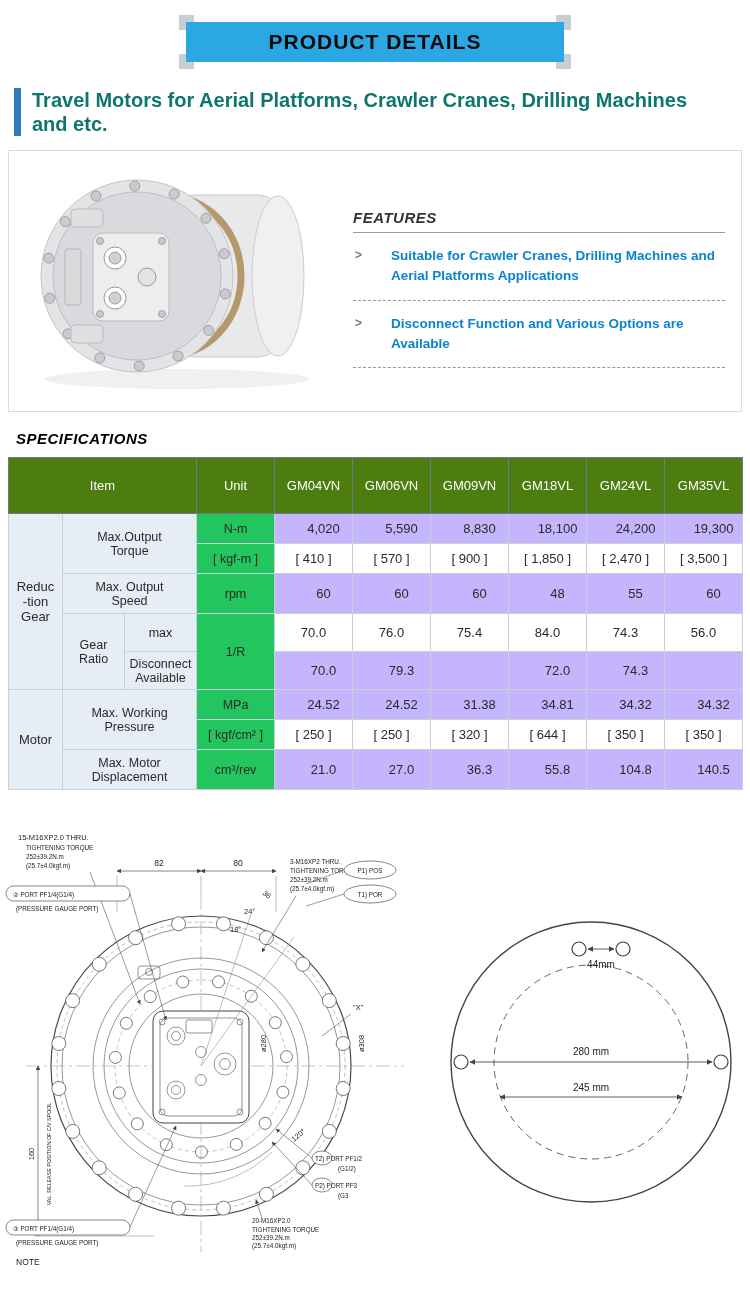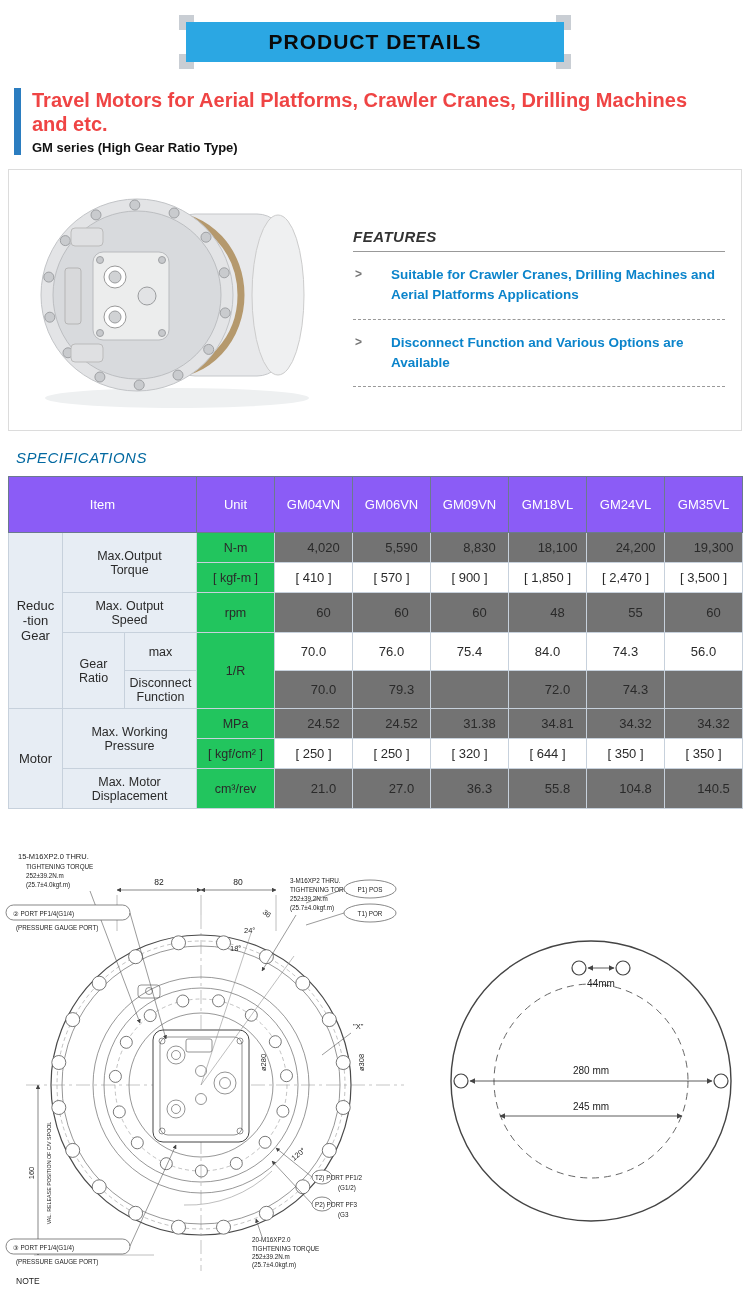--- a/index.html
+++ b/index.html
@@ -11,45 +11,45 @@
   .corner { position:absolute; width:15px; height:15px; background:#c9ced4; z-index:0; }
   .corner.tl { left:-7px; top:-7px; } .corner.tr { right:-7px; top:-7px; }
   .corner.bl { left:-7px; bottom:-7px; } .corner.br { right:-7px; bottom:-7px; }
   .banner { position:relative; z-index:1; width:100%; height:100%; background:#2ba7e3;
             display:flex; align-items:center; justify-content:center;
             font-size:21px; font-weight:bold; color:#0a0a0a; letter-spacing:1px; }
 
   
   .intro { display:flex; margin:26px 0 0 14px; }
   .intro-bar { width:7px; background:#2b7dc0; margin-right:11px; }
-  .intro-title { font-size:20px; font-weight:bold; color:#ef4444; line-height:1.2; max-width:660px; }
+  .intro-title { font-size:20px; font-weight:bold; color:#0f766e; line-height:1.2; max-width:660px; }
   .intro-subtitle { font-size:13px; font-weight:bold; color:#111; margin-top:4px; }
 
   
   .product-box { margin:14px 8px 0; border:1px solid #dcdcdc; display:flex; padding:6px; }
   .product-art { width:322px; flex:0 0 auto; }
   .features { flex:1; padding:52px 10px 0 16px; }
   .features-heading { font-style:italic; font-weight:bold; font-size:15px; color:#333;
                       letter-spacing:.5px; padding-bottom:6px; border-bottom:1px solid #999; }
   .feature-item { display:flex; align-items:flex-start; margin-top:13px; padding-bottom:13px;
                   border-bottom:1px dashed #999; }
   .feature-bullet { color:#777; font-weight:bold; font-size:12px; margin:2px 9px 0 2px; }
   .feature-text { color:#0b84cb; font-weight:bold; font-size:13.5px; line-height:1.5;margin-left:20px; }
 
   
-  .specs-heading { font-style:italic; font-weight:normal; font-size:15px; color:#0369a1;
+  .specs-heading { font-style:italic; font-weight:bold; font-size:15px; color:#000000;
                    letter-spacing:.5px; margin:18px 8px 10px 16px; }
   table.specs-table { margin:0 8px; width:734px; border-collapse:collapse; table-layout:fixed; }
   .specs-table th, .specs-table td { border:1px solid #c7d1dc; text-align:center; vertical-align:middle;
                    font-size:13px; color:#2a2a2a; padding:2px; }
-  .specs-table thead th { background:#8b5cf6; color:#fff; font-weight:normal; height:56px; border-color:#6b7a8e; }
+  .specs-table thead th { background:#4d7c0f; color:#fff; font-weight:normal; height:56px; border-color:#6b7a8e; }
   td.grp { background:#e7edf4; white-space:pre-line; font-size:13px; }
   td.lbl { background:#e7edf4; white-space:pre-line; font-size:12.5px; }
   td.unit { background:#22c55e; font-size:12.5px; }
-  tr.shade td.val { background:#737373;padding-left:22px; }
+  tr.shade td.val { background:#c4b5fd;padding-left:22px; }
   tr.plain td.val { background:#ffffff; }
   td.h30 { height:30px; } td.h38 { height:38px;margin-left:20px; } td.h40 { height:40px; }
 
   
   .drawings { display:flex; align-items:flex-start; margin-top:34px; padding-left:4px; }
   svg text { fill:#222; }
   .t5 { font-size:5.3px; } .t6 { font-size:6.3px; } .t7 { font-size:7.5px; }
   .t8 { font-size:8.5px; } .t9 { font-size:10px; }
   .dimt { fill:#222; }
   .c1 { fill:#fff; stroke:#4a4a4a; stroke-width:1.2; }
@@ -79,21 +79,20 @@
     <div class="corner tr"></div>
     <div class="corner bl"></div>
     <div class="corner br"></div>
     <div class="banner">PRODUCT DETAILS</div>
   </div>
 
   <div class="intro">
     <div class="intro-bar"></div>
     <div>
       <div class="intro-title">Travel Motors for Aerial Platforms, Crawler Cranes, Drilling Machines and etc.</div>
-      <div class="intro-subtitle">GM series (High Gear Ratio Type)</div>
     </div>
   </div>
 
   <div class="product-box">
     <div class="product-art">
       <svg width="322" height="244" viewBox="0 0 322 244">
         <defs>
           <marker id="arw" viewBox="0 0 10 10" refX="9" refY="5" markerWidth="7" markerHeight="7" orient="auto-start-reverse">
             <path d="M0,0 L10,5 L0,10 z" fill="#444"></path>
           </marker>
@@ -217,21 +216,21 @@
         <td rowspan="2" class="unit">1/R</td>
         <td class="val">70.0</td>
         <td class="val">76.0</td>
         <td class="val">75.4</td>
         <td class="val">84.0</td>
         <td class="val">74.3</td>
         <td class="val">56.0</td>
       </tr>
       <tr class="shade">
         <td class="lbl h38">Disconnect
-Function</td>
+Available</td>
         <td class="val">70.0</td>
         <td class="val">79.3</td>
         <td class="val"></td>
         <td class="val">72.0</td>
         <td class="val">74.3</td>
         <td class="val"></td>
       </tr>
       <tr class="shade">
         <td rowspan="3" class="grp">Motor</td>
         <td rowspan="2" colspan="2" class="lbl">Max. Working

